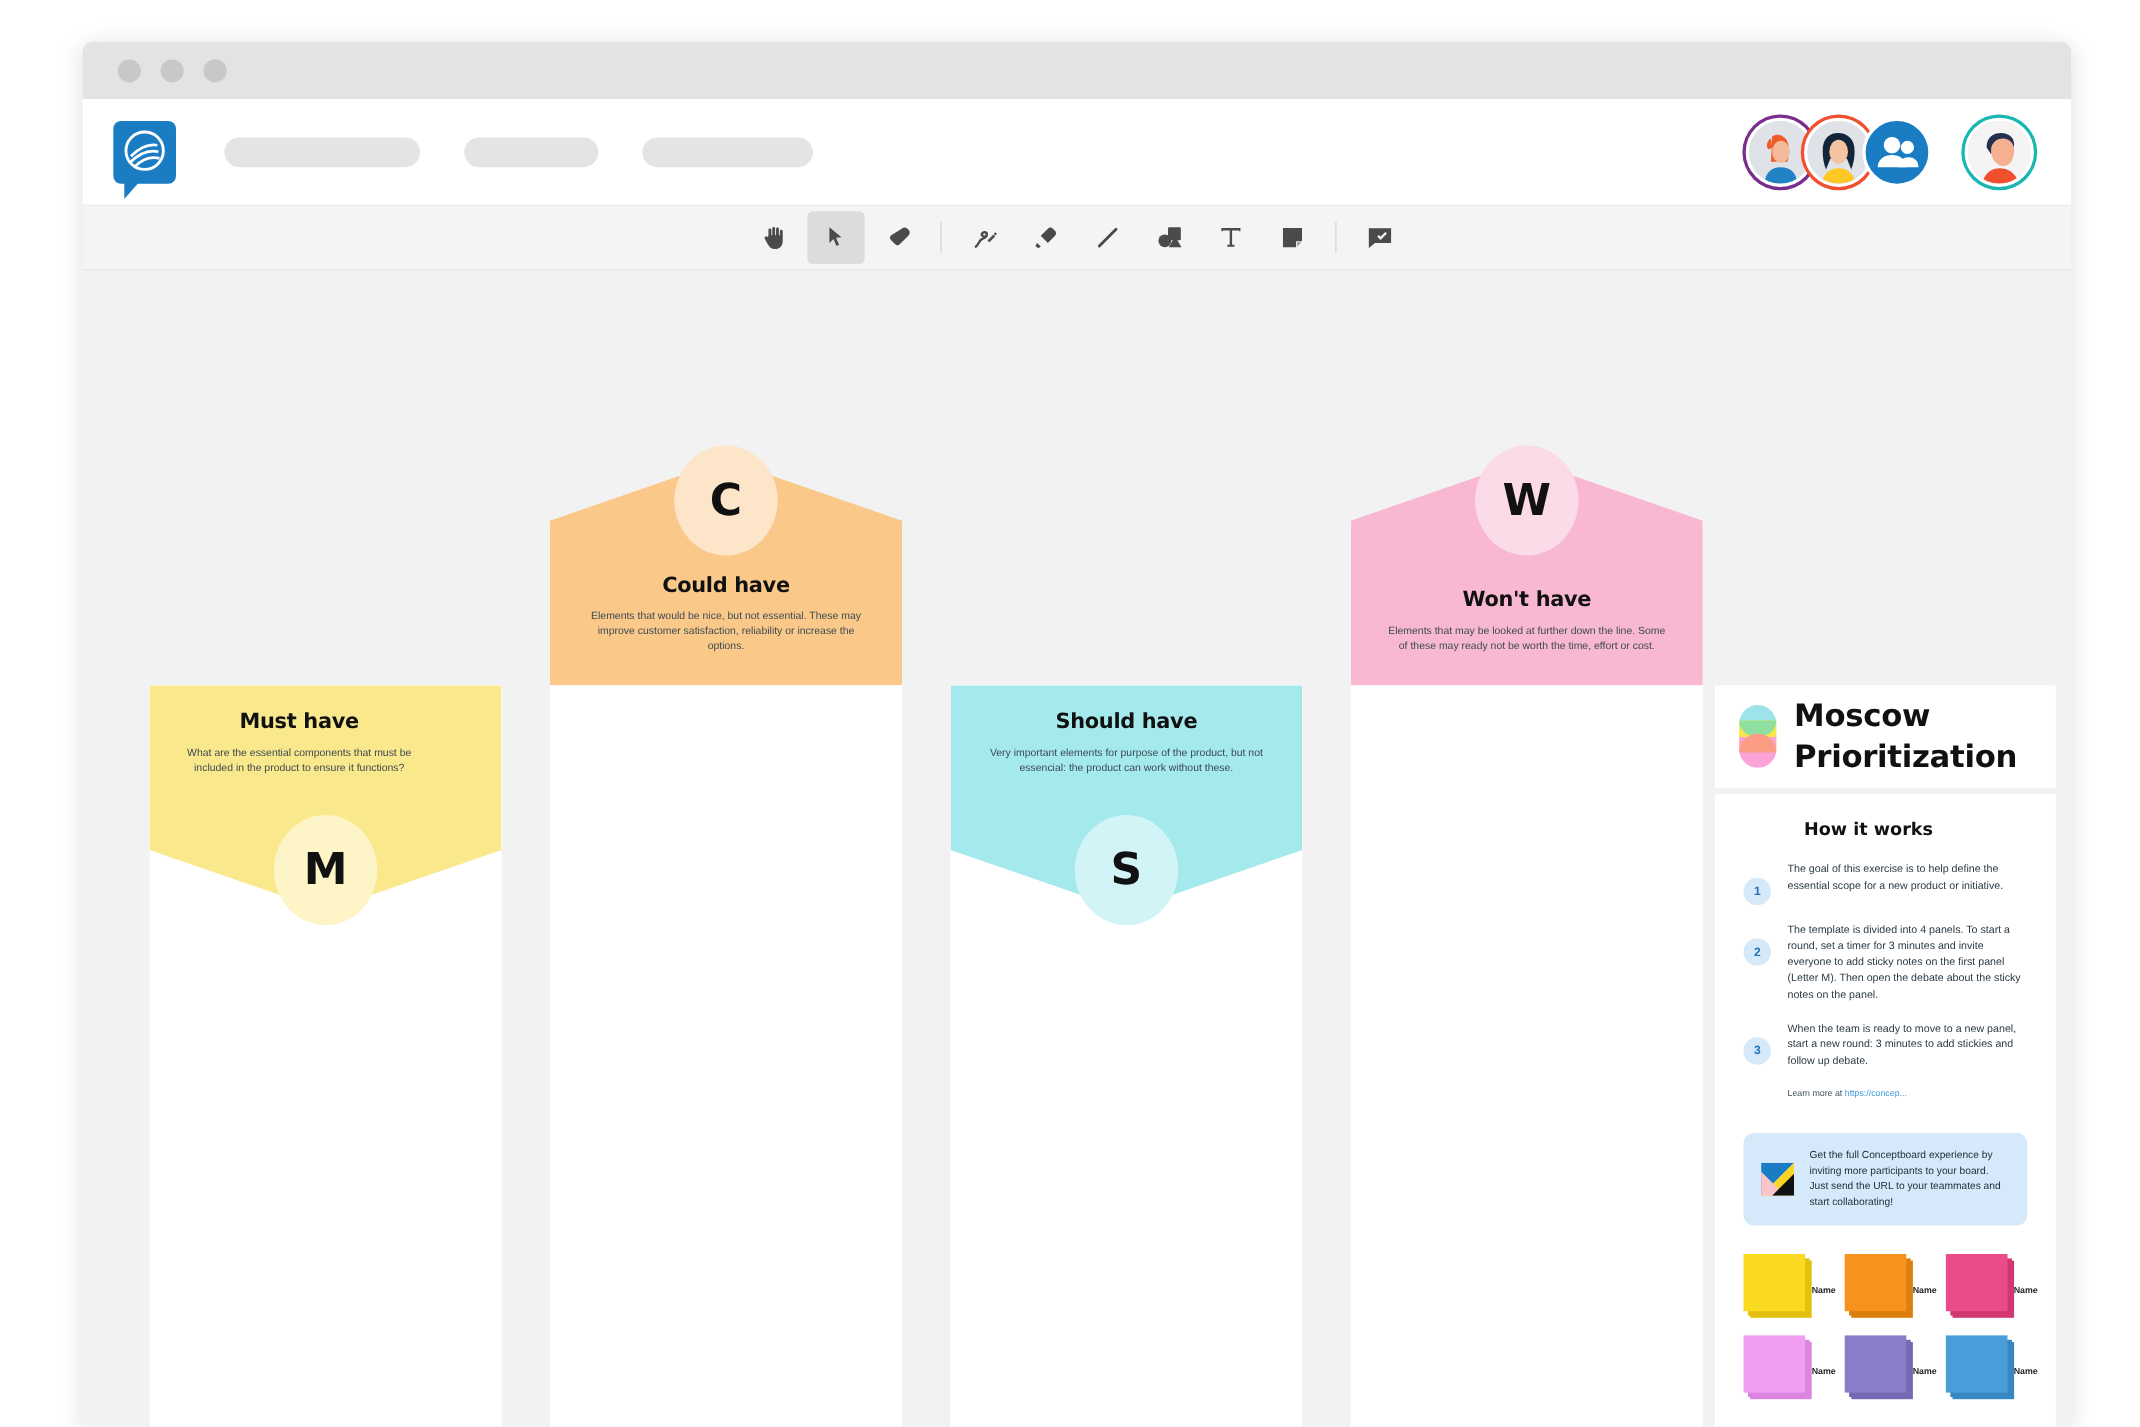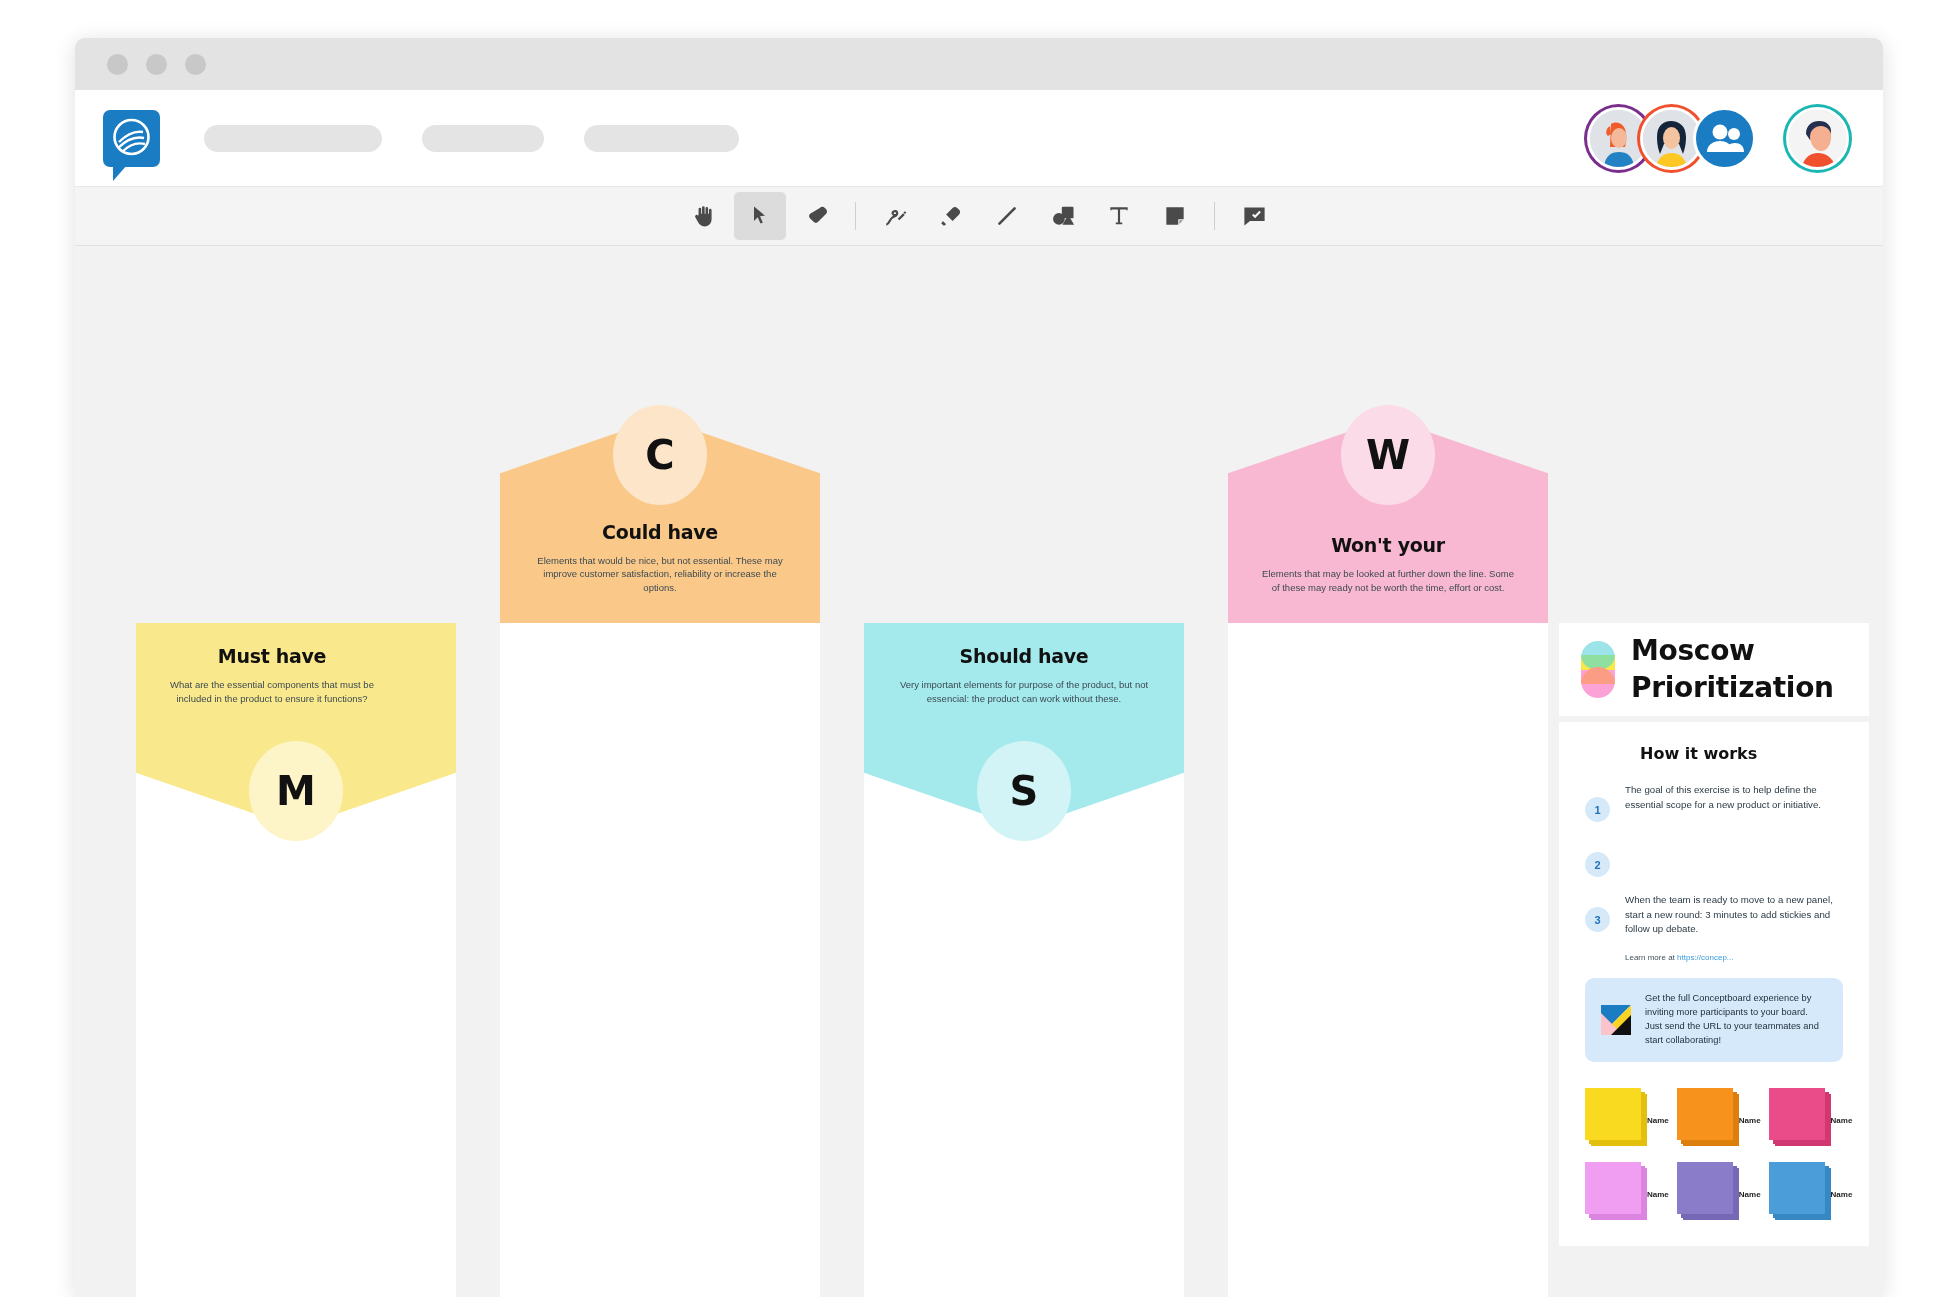--- a/index.html
+++ b/index.html
@@ -124,21 +124,21 @@
   .step { display: flex; gap: 15px; margin-bottom: 16px; align-items: flex-start; }
   .stepnum {
     width: 25px; height: 25px; border-radius: 50%; background: #d6e9f8;
     color: #2272b8; font-size: 11px; font-weight: bold;
     display:flex; align-items:center; justify-content:center; flex: none; margin-top: 14px;
   }
   .steptxt { font-size: 9.7px; line-height: 1.52; color: #2b3b45; }
   .learn { font-size: 8px; color: #44525c; margin-top: 16px; margin-left: 40px; }
   .learn a { color: #3a9ad9; text-decoration: none; }
   .promo {
-    margin-top: 16px; background: #d6e9fb; border-radius: 9px;
+    margin-top: 32px; background: #d6e9fb; border-radius: 9px;
     display: flex; gap: 14px; align-items: center; padding: 14px 16px;
   }
   .cb-logo { width: 30px; height: 30px; flex: none; }
   .promotxt { font-size: 9.3px; line-height: 1.5; color: #1d2d38; }
 
   .stickies { display: grid; grid-template-columns: repeat(3, 1fr); gap: 16px 8px; margin-top: 26px; }
   .sticky { display:flex; flex-direction: row; align-items: center; }
   .sq { width: 62px; height: 58px; position: relative; }
   .sq i { position: absolute; display:block; }
   .sname { font-size: 8px; font-weight: bold; color: #1f1f1f; margin-top: 7px; }
@@ -296,21 +296,21 @@
         <div class="ptitle">Could have</div>
         <div class="pdesc">Elements that would be nice, but not essential. These may improve customer satisfaction, reliability or increase the options.</div>
       </div>
       <div class="letter" style="bottom:118px;background:#fce5c8">C</div>
     </div>
 
     <div class="panel" style="left:1153px">
       <div class="card"></div>
       <div class="chev up" style="background:#f9b8d1"></div>
       <div style="position:absolute;bottom:28px;left:0;width:320px;">
-        <div class="ptitle">Won't your</div>
+        <div class="ptitle">Won't have</div>
         <div class="pdesc">Elements that may be looked at further down the line. Some of these may ready not be worth the time, effort or cost.</div>
       </div>
       <div class="letter" style="bottom:118px;background:#fcdbe8">W</div>
     </div>
 
     <div class="infopanel">
       <div class="ip-head">
         <div class="moscow-logo">
           <span class="ml-q" style="top:0;background:#9ce4e9"></span>
           <span class="ml-q" style="top:14px;background:#fae84a"></span>
@@ -327,20 +327,21 @@
       <div class="ip-body">
         <div class="hiw">How it works</div>
 
         <div class="steps">
           <div class="step">
             <span class="stepnum">1</span>
             <span class="steptxt">The goal of this exercise is to help define the essential scope for a new product or initiative.</span>
           </div>
           <div class="step">
             <span class="stepnum">2</span>
+            <span class="steptxt">The template is divided into 4 panels. To start a round, set a timer for 3 minutes and invite everyone to add sticky notes on the first panel (Letter M). Then open the debate about the sticky notes on the panel.</span>
           </div>
           <div class="step">
             <span class="stepnum">3</span>
             <span class="steptxt">When the team is ready to move to a new panel, start a new round: 3 minutes to add stickies and follow up debate.</span>
           </div>
         </div>
 
         <div class="learn">
           <span>Learn more at</span>
           <a href="#">https://concep...</a>

